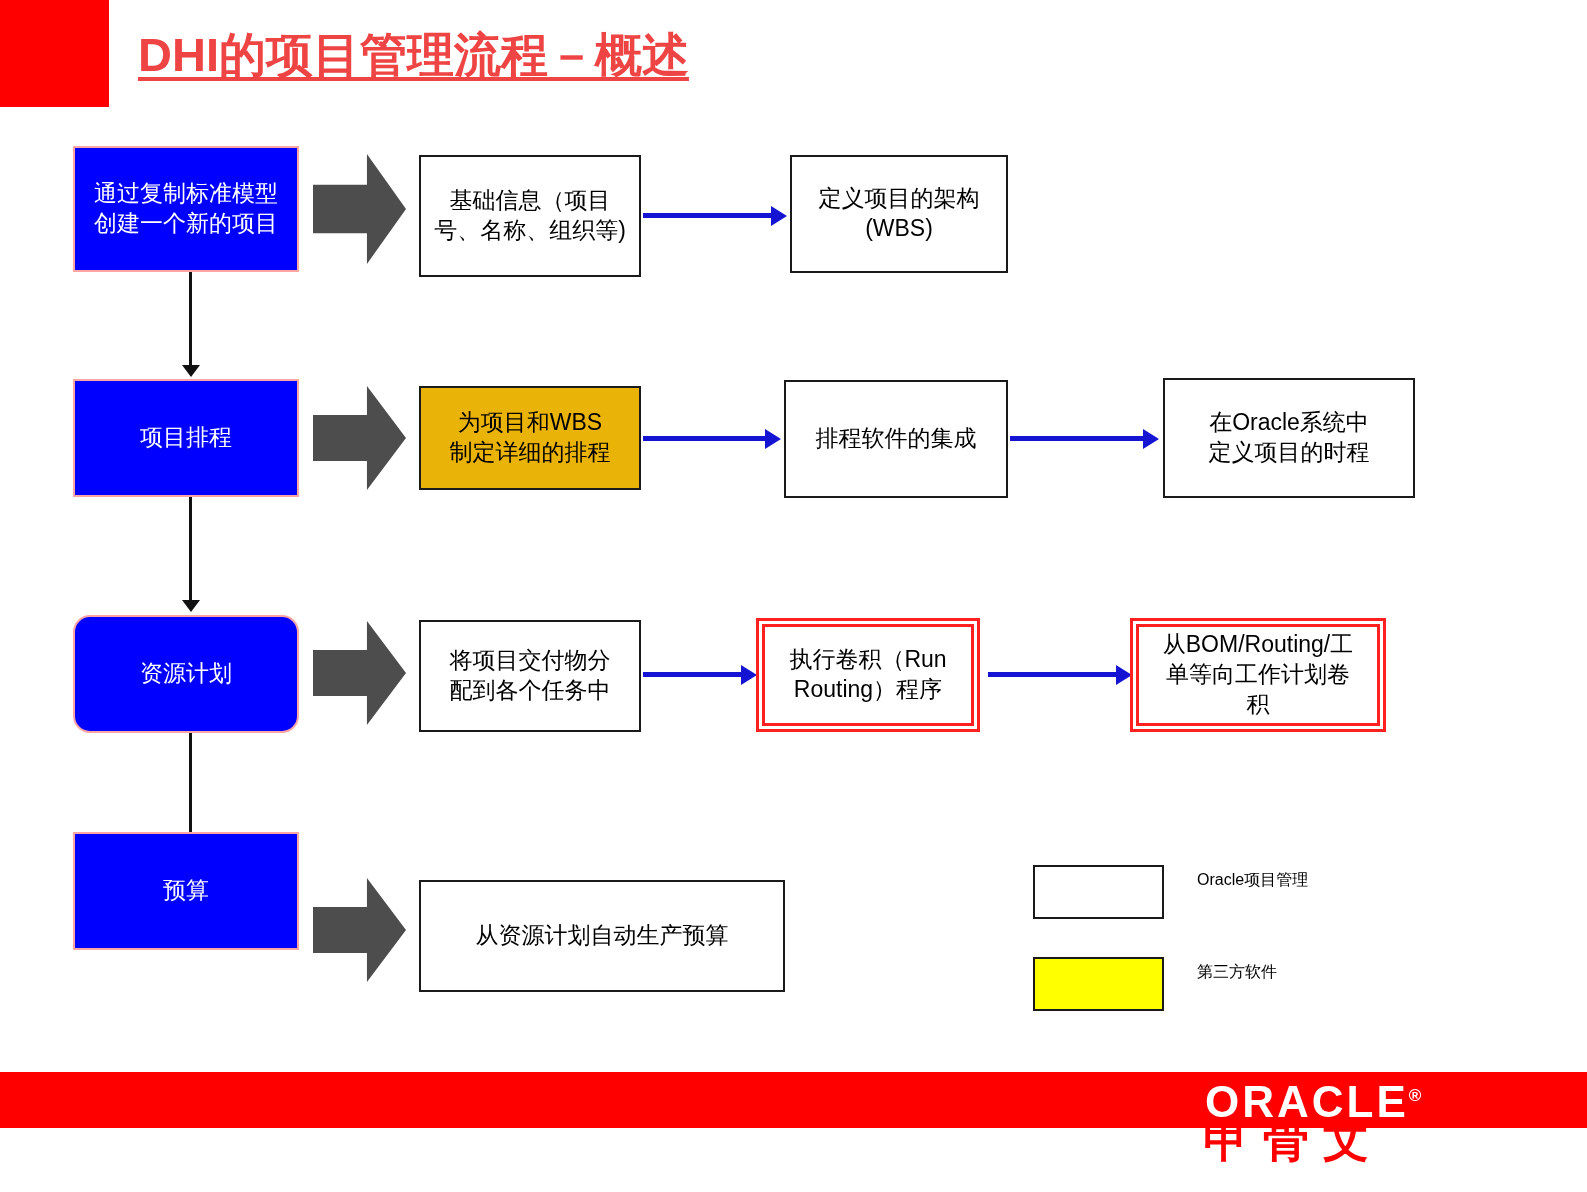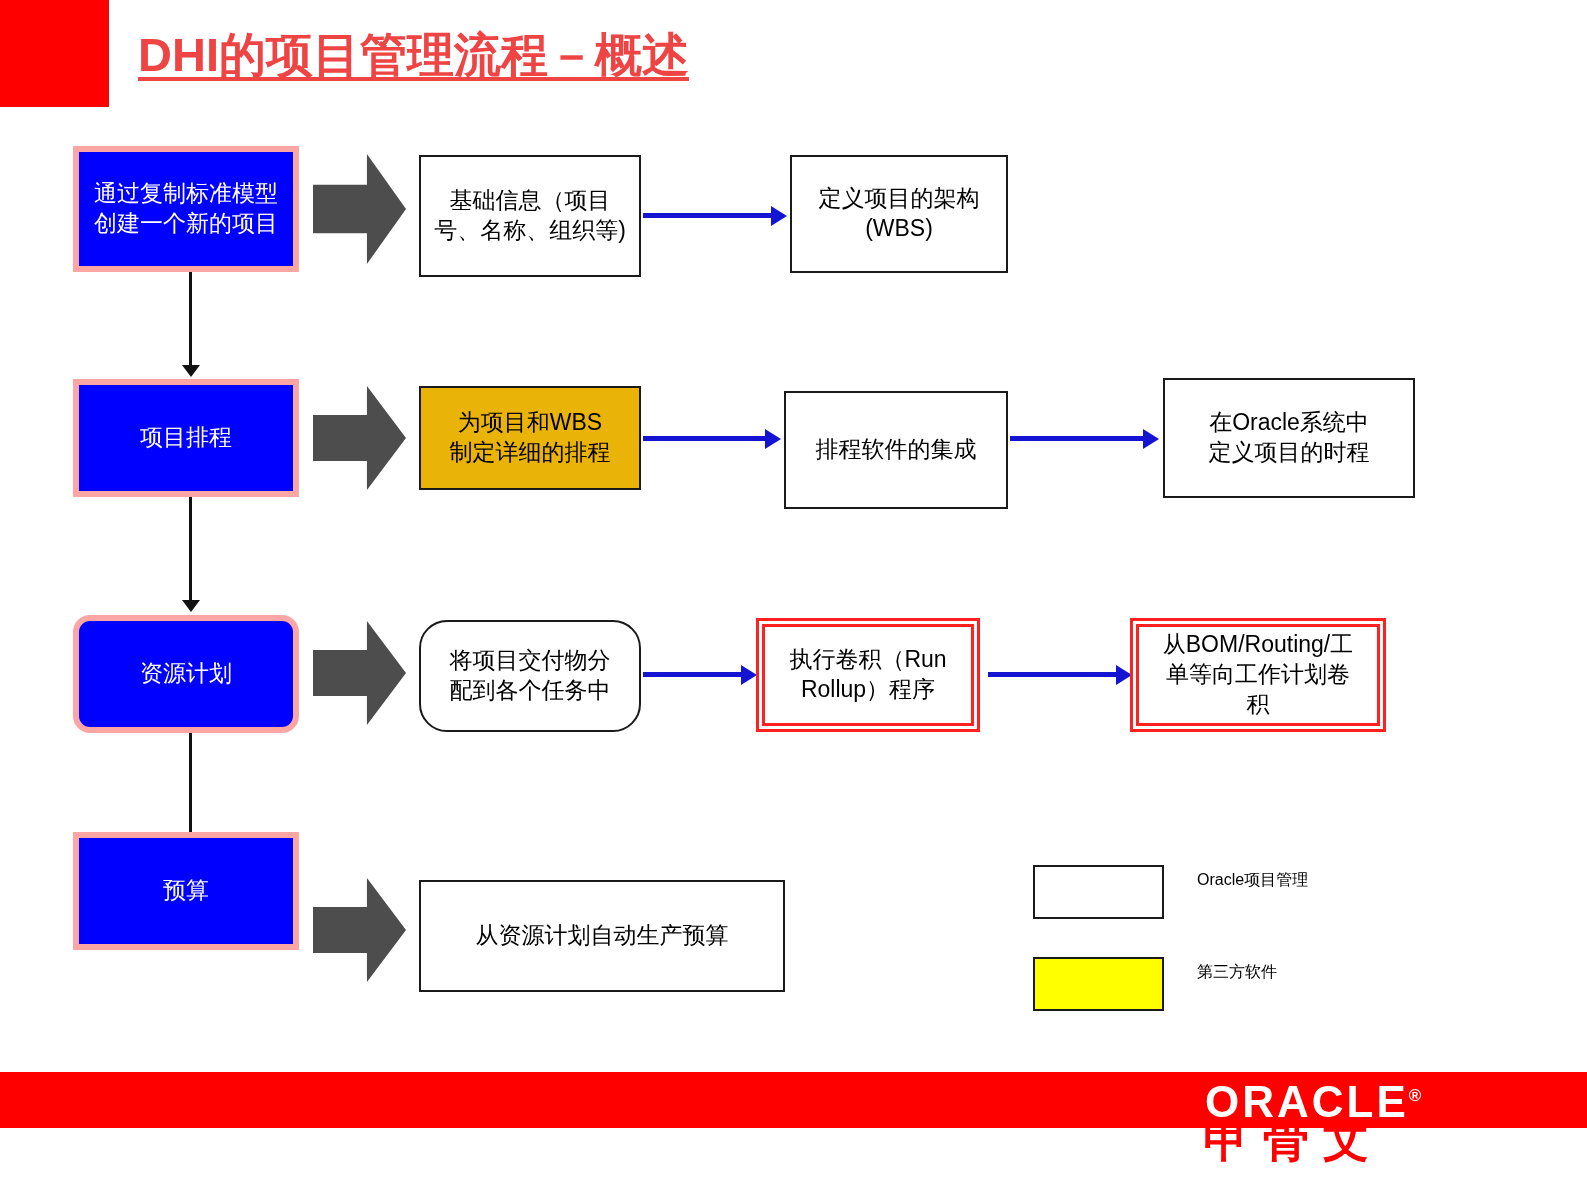--- a/index.html
+++ b/index.html
@@ -51,21 +51,21 @@
     text-align: center;
     line-height: 1.3;
     font-size: 23px;
     color: #000000;
     padding: 4px 8px;
   }
   .node .label { display: block; white-space: pre-line; }
 
   .node.stage {
     background: #0000ff;
-    border: 6px solid #fca5a5;
+    border: 2px solid #fca5a5;
     color: #ffffff;
   }
   .node.plain {
     background: #ffffff;
     border: 2px solid #1a1a1a;
   }
   .node.third-party {
     background: #eab308;
     border: 2px solid #1a1a1a;
   }
@@ -188,43 +188,43 @@
 
   <div class="node stage" style="left:73px; top:379px; width:226px; height:118px;">
     <span class="label">项目排程</span>
   </div>
   <div class="block-arrow" style="left:313px; top:386px; width:93px; height:104px;"></div>
   <div class="node third-party" style="left:419px; top:386px; width:222px; height:104px;">
     <span class="label">为项目和WBS
 制定详细的排程</span>
   </div>
   <div class="blue-arrow" style="left:643px; top:436px; width:124px;"></div>
-  <div class="node plain" style="left:784px; top:380px; width:224px; height:118px;margin-top:11px;">
+  <div class="node plain" style="left:784px; top:380px; width:224px; height:118px;">
     <span class="label">排程软件的集成</span>
   </div>
   <div class="blue-arrow" style="left:1010px; top:436px; width:135px;"></div>
   <div class="node plain" style="left:1163px; top:378px; width:252px; height:120px;">
     <span class="label">在Oracle系统中
 定义项目的时程</span>
   </div>
 
   <div class="v-arrow" style="left:189px; top:497px; height:104px;"></div>
 
   <div class="node stage" style="left:73px; top:615px; width:226px; height:118px;border-radius:17px;">
     <span class="label">资源计划</span>
   </div>
   <div class="block-arrow" style="left:313px; top:621px; width:93px; height:104px;"></div>
-  <div class="node plain" style="left:419px; top:620px; width:222px; height:112px;border-radius:28px;">
+  <div class="node plain" style="left:419px; top:620px; width:222px; height:112px;">
     <span class="label">将项目交付物分
 配到各个任务中</span>
   </div>
   <div class="blue-arrow" style="left:643px; top:672px; width:100px;"></div>
   <div class="node redbox" style="left:762px; top:624px; width:212px; height:102px;">
     <span class="label">执行卷积（Run
-Rollup）程序</span>
+Routing）程序</span>
   </div>
   <div class="blue-arrow" style="left:988px; top:672px; width:130px;"></div>
   <div class="node redbox" style="left:1136px; top:624px; width:244px; height:102px;">
     <span class="label">从BOM/Routing/工
 单等向工作计划卷
 积</span>
   </div>
 
   <div class="v-arrow" style="left:189px; top:733px; height:120px;"></div>
 

